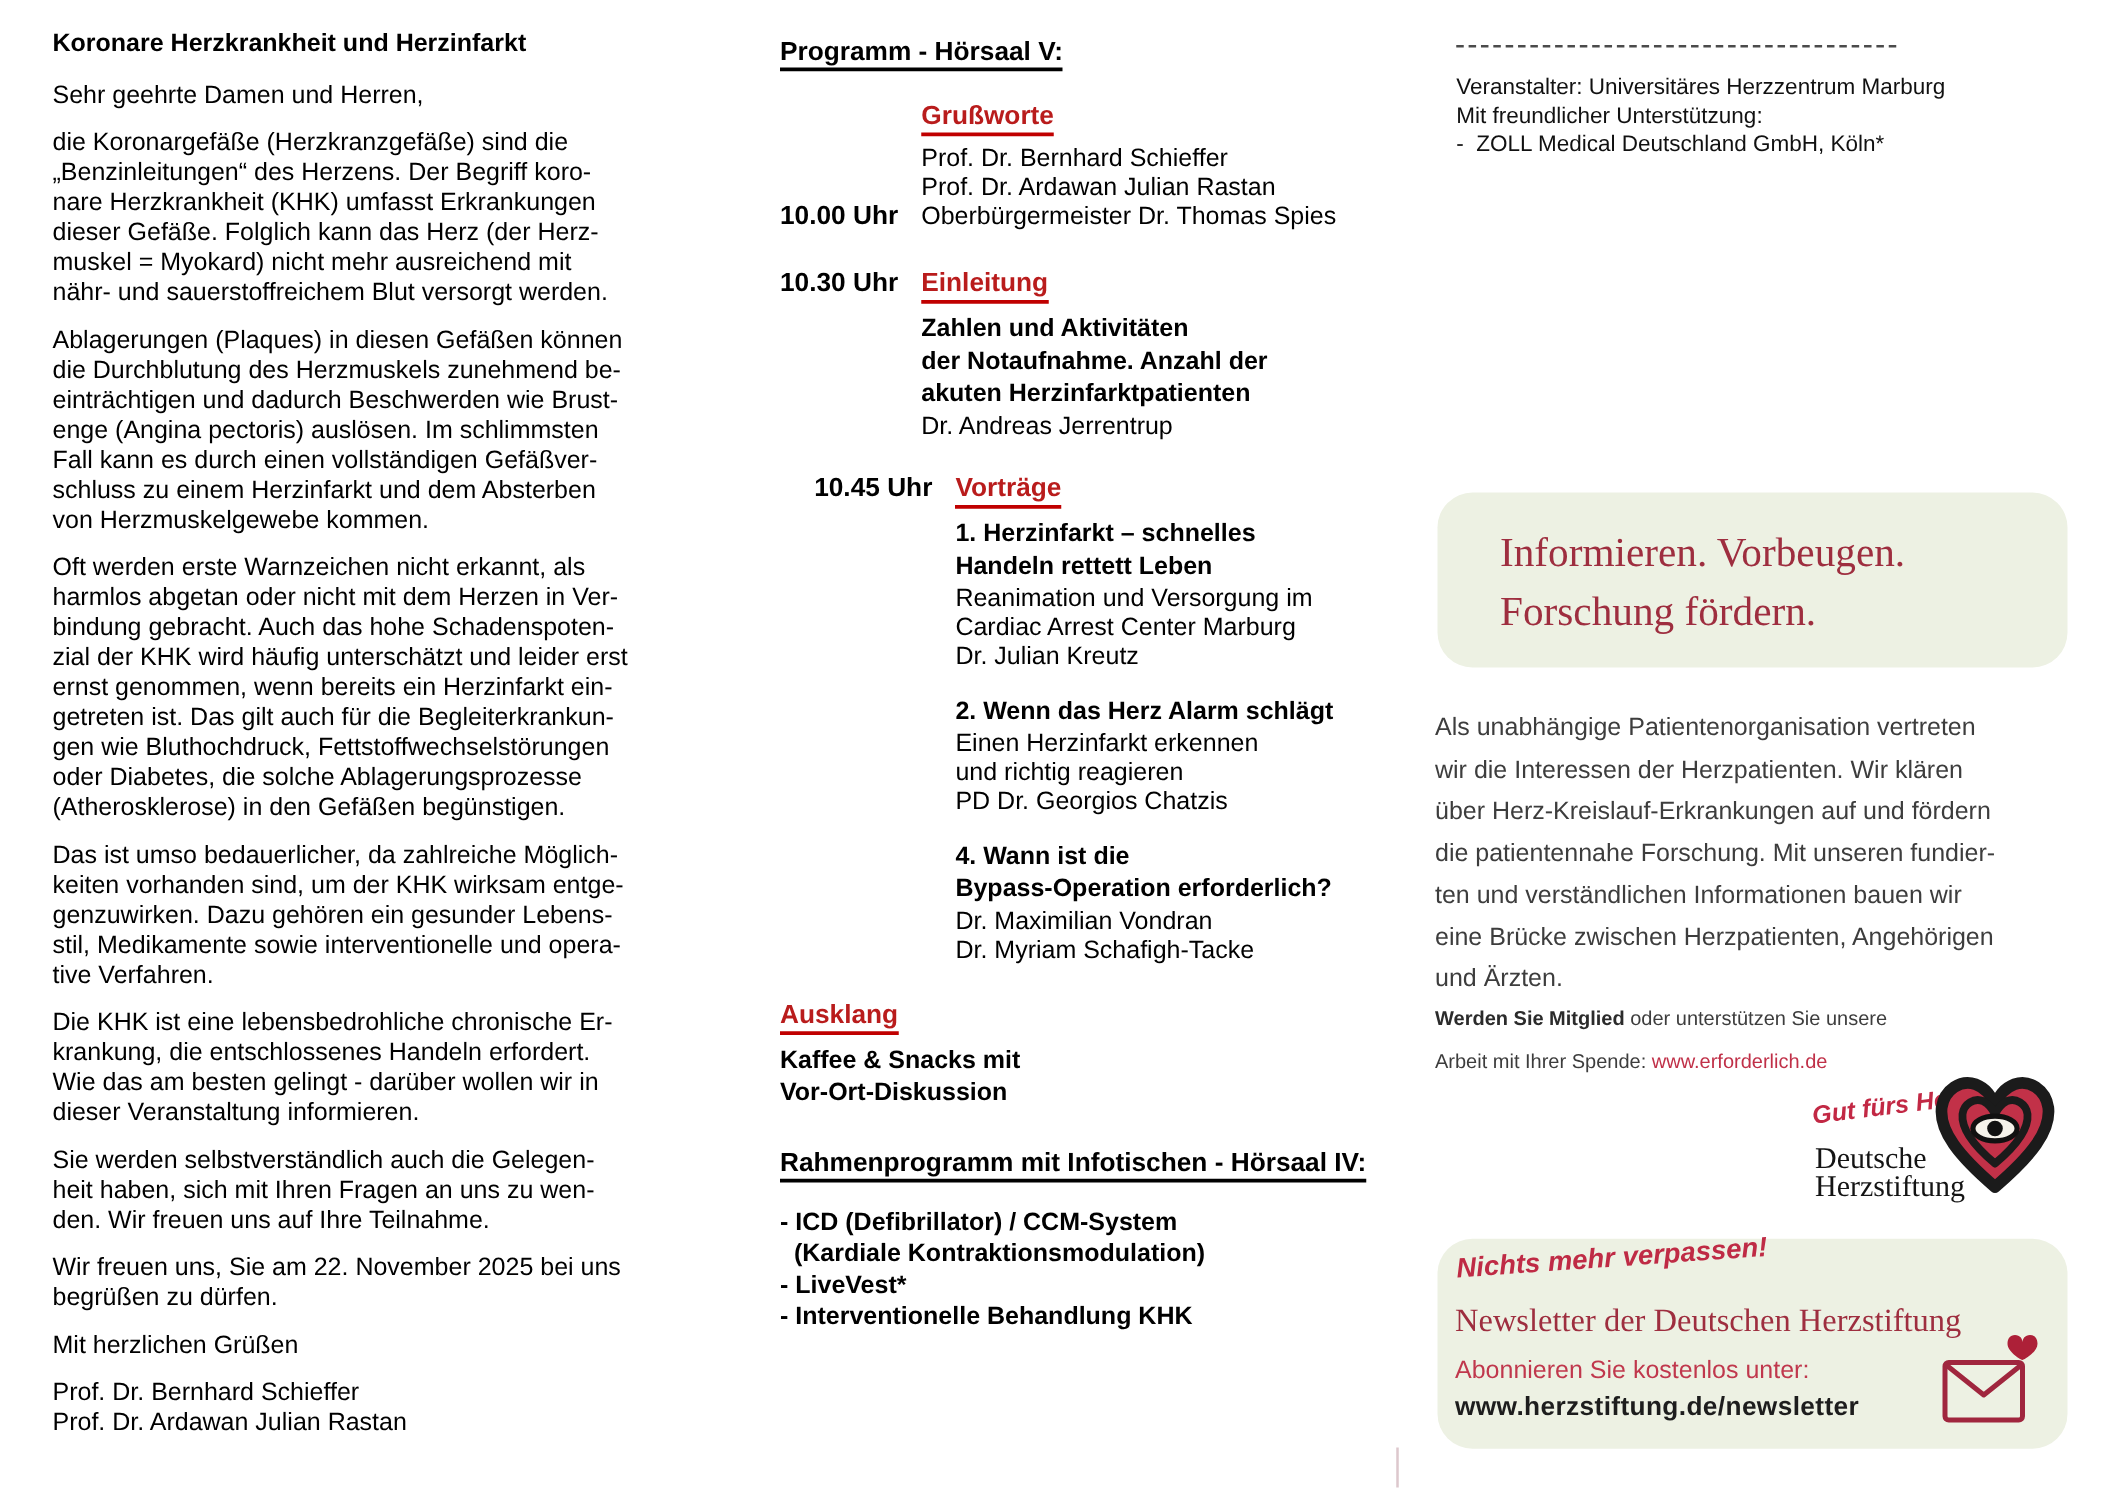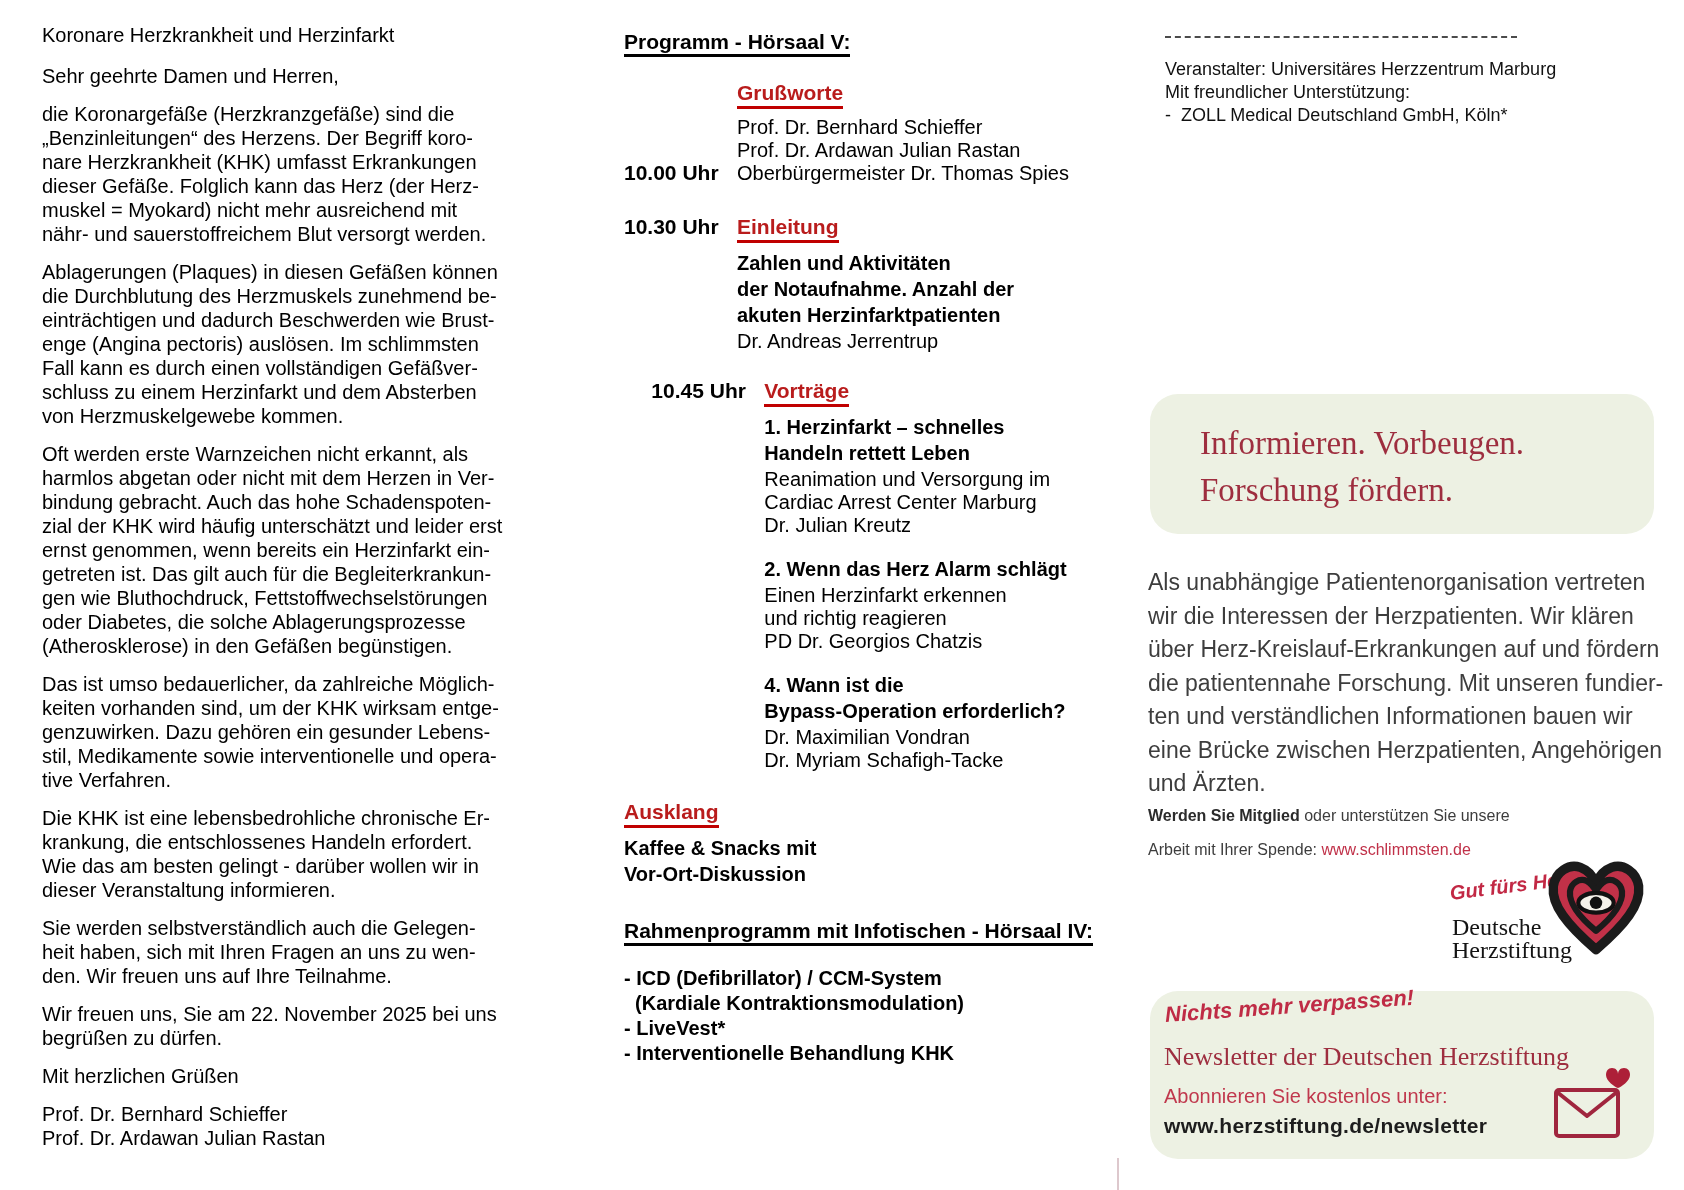--- a/index.html
+++ b/index.html
@@ -3,21 +3,21 @@
 <meta charset="utf-8">
 <style>
   html,body{margin:0;padding:0;}
   body{
     width:1684px;height:1190px;position:relative;background:#ffffff;
     font-family:"Liberation Sans",sans-serif;color:#000;overflow:hidden;
   }
   .abs{position:absolute;}
   
   #col-left{left:42px;top:24px;width:462px;}
-  .lc-title{font-size:20px;font-weight:normal;margin-bottom:17px;white-space:pre;}
+  .lc-title{font-size:20px;font-weight:bold;margin-bottom:17px;white-space:pre;}
   .para{font-size:20px;line-height:24px;white-space:pre;margin-bottom:14px;}
   
   #col-mid{left:624px;top:30px;width:470px;}
   .prog-title{display:inline-block;font-size:21px;font-weight:bold;
     border-bottom:3px solid #000;padding-bottom:0;margin-bottom:24px;white-space:pre;}
   .prow{display:flex;}
   .ptime{width:113px;flex-shrink:0;font-size:21px;font-weight:bold;}
   .phead{display:inline-block;font-size:21px;font-weight:bold;color:#b91c1c;
     border-bottom:3px solid #c00000;padding-bottom:1px;margin-bottom:7px;}
   .pbold{font-size:20px;font-weight:bold;line-height:26px;white-space:pre;margin-bottom:2px;}
@@ -27,21 +27,21 @@
   .mb30{margin-bottom:30px;align-items:flex-end;} .mb26{margin-bottom:26px;} .mb28{margin-bottom:28px;justify-content:center;}
   .rahmen{margin-top:30px;}
   .rahmen-list{font-size:20px;font-weight:bold;line-height:25px;white-space:pre;margin-top:20px;}
   
   .dash-line{left:1165px;top:36px;width:352px;height:0;border-top:2px dashed #4b4b4b;}
   .organizer{left:1165px;top:58px;font-size:18px;line-height:23px;white-space:pre;color:#111;}
   .greenbox{background:#edf1e3;border-radius:28px;}
   #greenbox-info{left:1150px;top:394px;width:504px;height:140px;}
   .infobox-heading{left:1200px;top:420px;font-family:"Liberation Serif",serif;
     font-size:33px;line-height:47px;color:#9e2e3f;white-space:pre;}
-  .about{left:1148px;top:566px;font-size:23px;line-height:33.5px;color:#3d3d3d;white-space:pre;}
+  .about{left:1148px;top:566px;font-size:20px;line-height:33.5px;color:#3d3d3d;white-space:pre;}
   .membership{left:1148px;top:799px;font-size:16px;line-height:33.5px;color:#3d3d3d;white-space:pre-line;}
   .membership .bold{font-weight:bold;color:#2b2b2b;}
   .membership .link{color:#c03048;}
   .logo-tagline{left:1450px;top:882px;font-size:20px;font-style:italic;font-weight:bold;
     color:#c22844;transform:rotate(-7deg);transform-origin:left center;white-space:pre;}
   .logo-name{left:1452px;top:916px;font-family:"Liberation Serif",serif;
     font-size:24px;line-height:23px;color:#141414;white-space:pre;}
   #heart-logo{left:1544px;top:850px;}
   #greenbox-news{left:1150px;top:991px;width:504px;height:168px;}
   .nl-script{left:1166px;top:1002px;font-size:22px;font-style:italic;font-weight:bold;
@@ -182,21 +182,21 @@
 
 <div class="abs about">Als unabhängige Patientenorganisation vertreten
 wir die Interessen der Herzpatienten. Wir klären
 über Herz-Kreislauf-Erkrankungen auf und fördern
 die patientennahe Forschung. Mit unseren fundier-
 ten und verständlichen Informationen bauen wir
 eine Brücke zwischen Herzpatienten, Angehörigen
 und Ärzten.</div>
 
 <div class="abs membership"><span class="bold">Werden Sie Mitglied</span><span> oder unterstützen Sie unsere
-Arbeit mit Ihrer Spende: </span><span class="link">www.schlimmsten.de</span></div>
+Arbeit mit Ihrer Spende: </span><span class="link">www.erforderlich.de</span></div>
 
 <div class="abs logo-tagline">Gut fürs Herz.</div>
 <div class="abs logo-name">Deutsche
 Herzstiftung</div>
 
 <svg class="abs" id="heart-logo" width="104" height="116" viewBox="0 0 100 104">
   <path d="M50 92 C22 68 7 49 9 31 C11 17 24 9 35 13 C43 16 48 23 50 29 C52 23 57 16 65 13 C76 9 89 17 91 31 C93 49 78 68 50 92 Z" fill="#c23148" stroke="#1b1b1b" stroke-width="9" stroke-linejoin="round"></path>
   <path d="M50 74 C32 59 24 47 25 36 C26 28 34 23 41 26 C45 28 48 32 50 36 C52 32 55 28 59 26 C66 23 74 28 75 36 C76 47 68 59 50 74 Z" fill="none" stroke="#1b1b1b" stroke-width="6" stroke-linejoin="round"></path>
   <ellipse cx="50" cy="47" rx="17" ry="9.5" fill="#f5f2ea" stroke="#111" stroke-width="4"></ellipse>
   <circle cx="50" cy="47" r="6" fill="#111"></circle>

